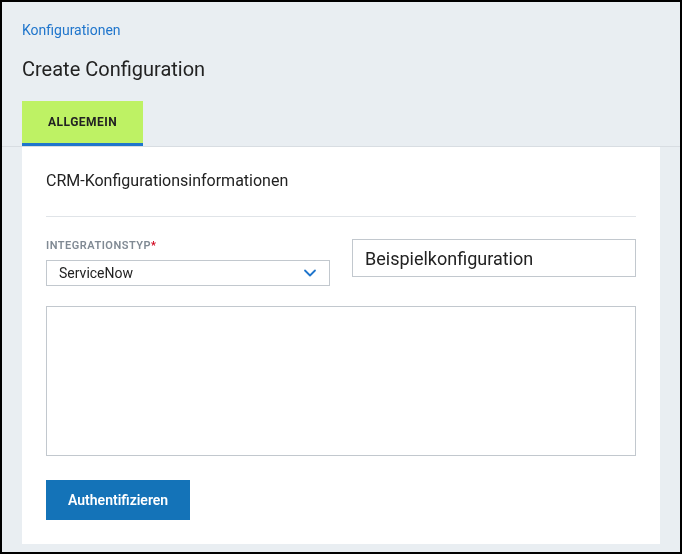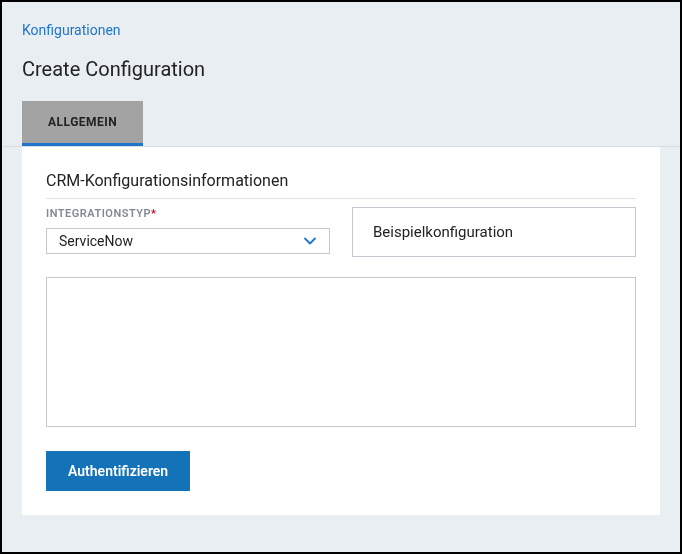--- a/index.html
+++ b/index.html
@@ -31,41 +31,41 @@
     color: #222;
     padding: 18px 20px 20px 20px;
   }
   .tabbar {
     display: flex;
     background: #e9eef2;
     border-bottom: 1px solid #d8dde2;
     padding-left: 20px;
   }
   .tab {
-    background: #a3a3a3;
+    background: #bef264;
     padding: 14px 26px;
     font-size: 12px;
     font-weight: 700;
     letter-spacing: 0.5px;
     color: #222;
     border-bottom: 3px solid #1f75cc;
     cursor: pointer;
   }
   .panel {
     background: #fff;
     margin: 0 20px 0 20px;
     padding: 24px 24px 24px 24px;
   }
   .section-title {
     font-size: 16px;
     font-weight: 400;
     color: #222;
-    padding-bottom: 8px;
+    padding-bottom: 26px;
     border-bottom: 1px solid #e0e4e8;
-    margin-bottom: 8px;
+    margin-bottom: 22px;
   }
   .row {
     display: flex;
     gap: 22px;
     margin-bottom: 20px;
   }
   .field {
     flex: 1;
     display: flex;
     flex-direction: column;
@@ -96,23 +96,23 @@
   .chevron {
     width: 14px;
     height: 14px;
     display: flex;
     align-items: center;
     justify-content: center;
   }
   .chevron svg { display: block; }
   .text-input {
     border: 1px solid #c2c8ce;
-    height: 50px;
-    padding: 0 20px;
-    font-size: 15px;
+    height: 38px;
+    padding: 0 12px;
+    font-size: 18px;
     color: #222;
     outline: none;
     font-family: inherit;
   }
   .textarea {
     border: 1px solid #c2c8ce;
     width: 100%;
     height: 150px;
     padding: 10px 12px;
     font-size: 14px;

